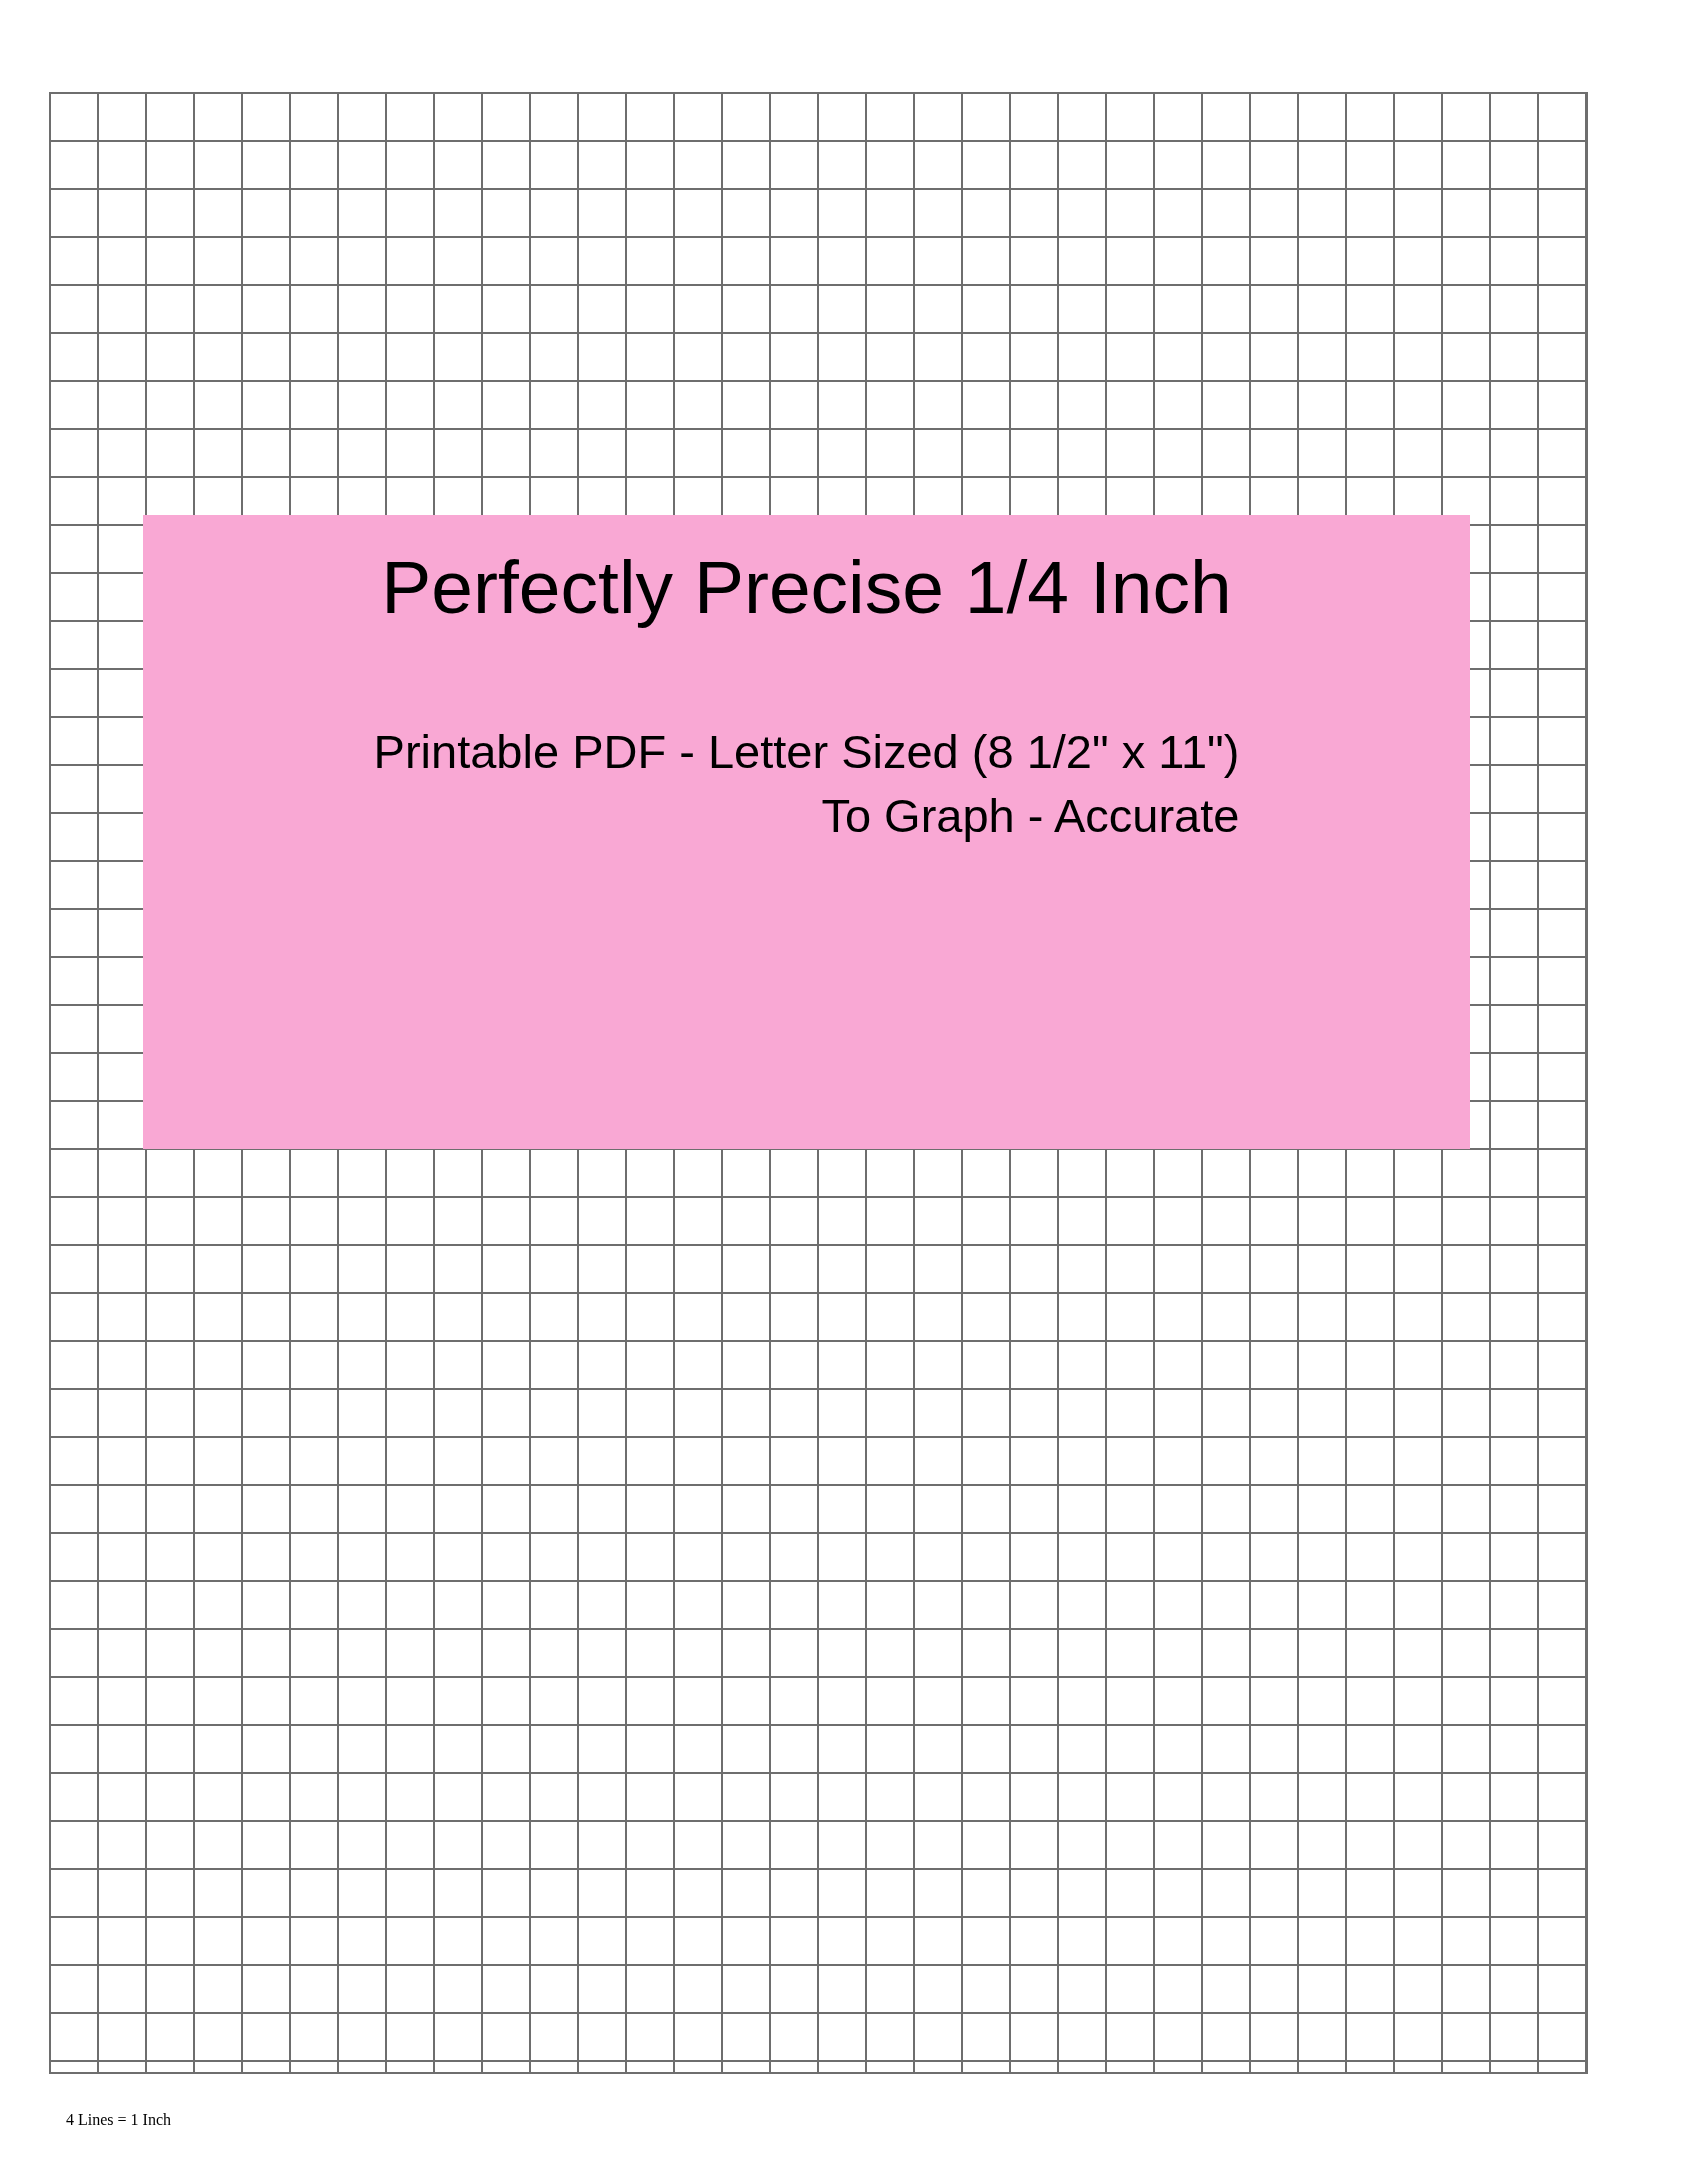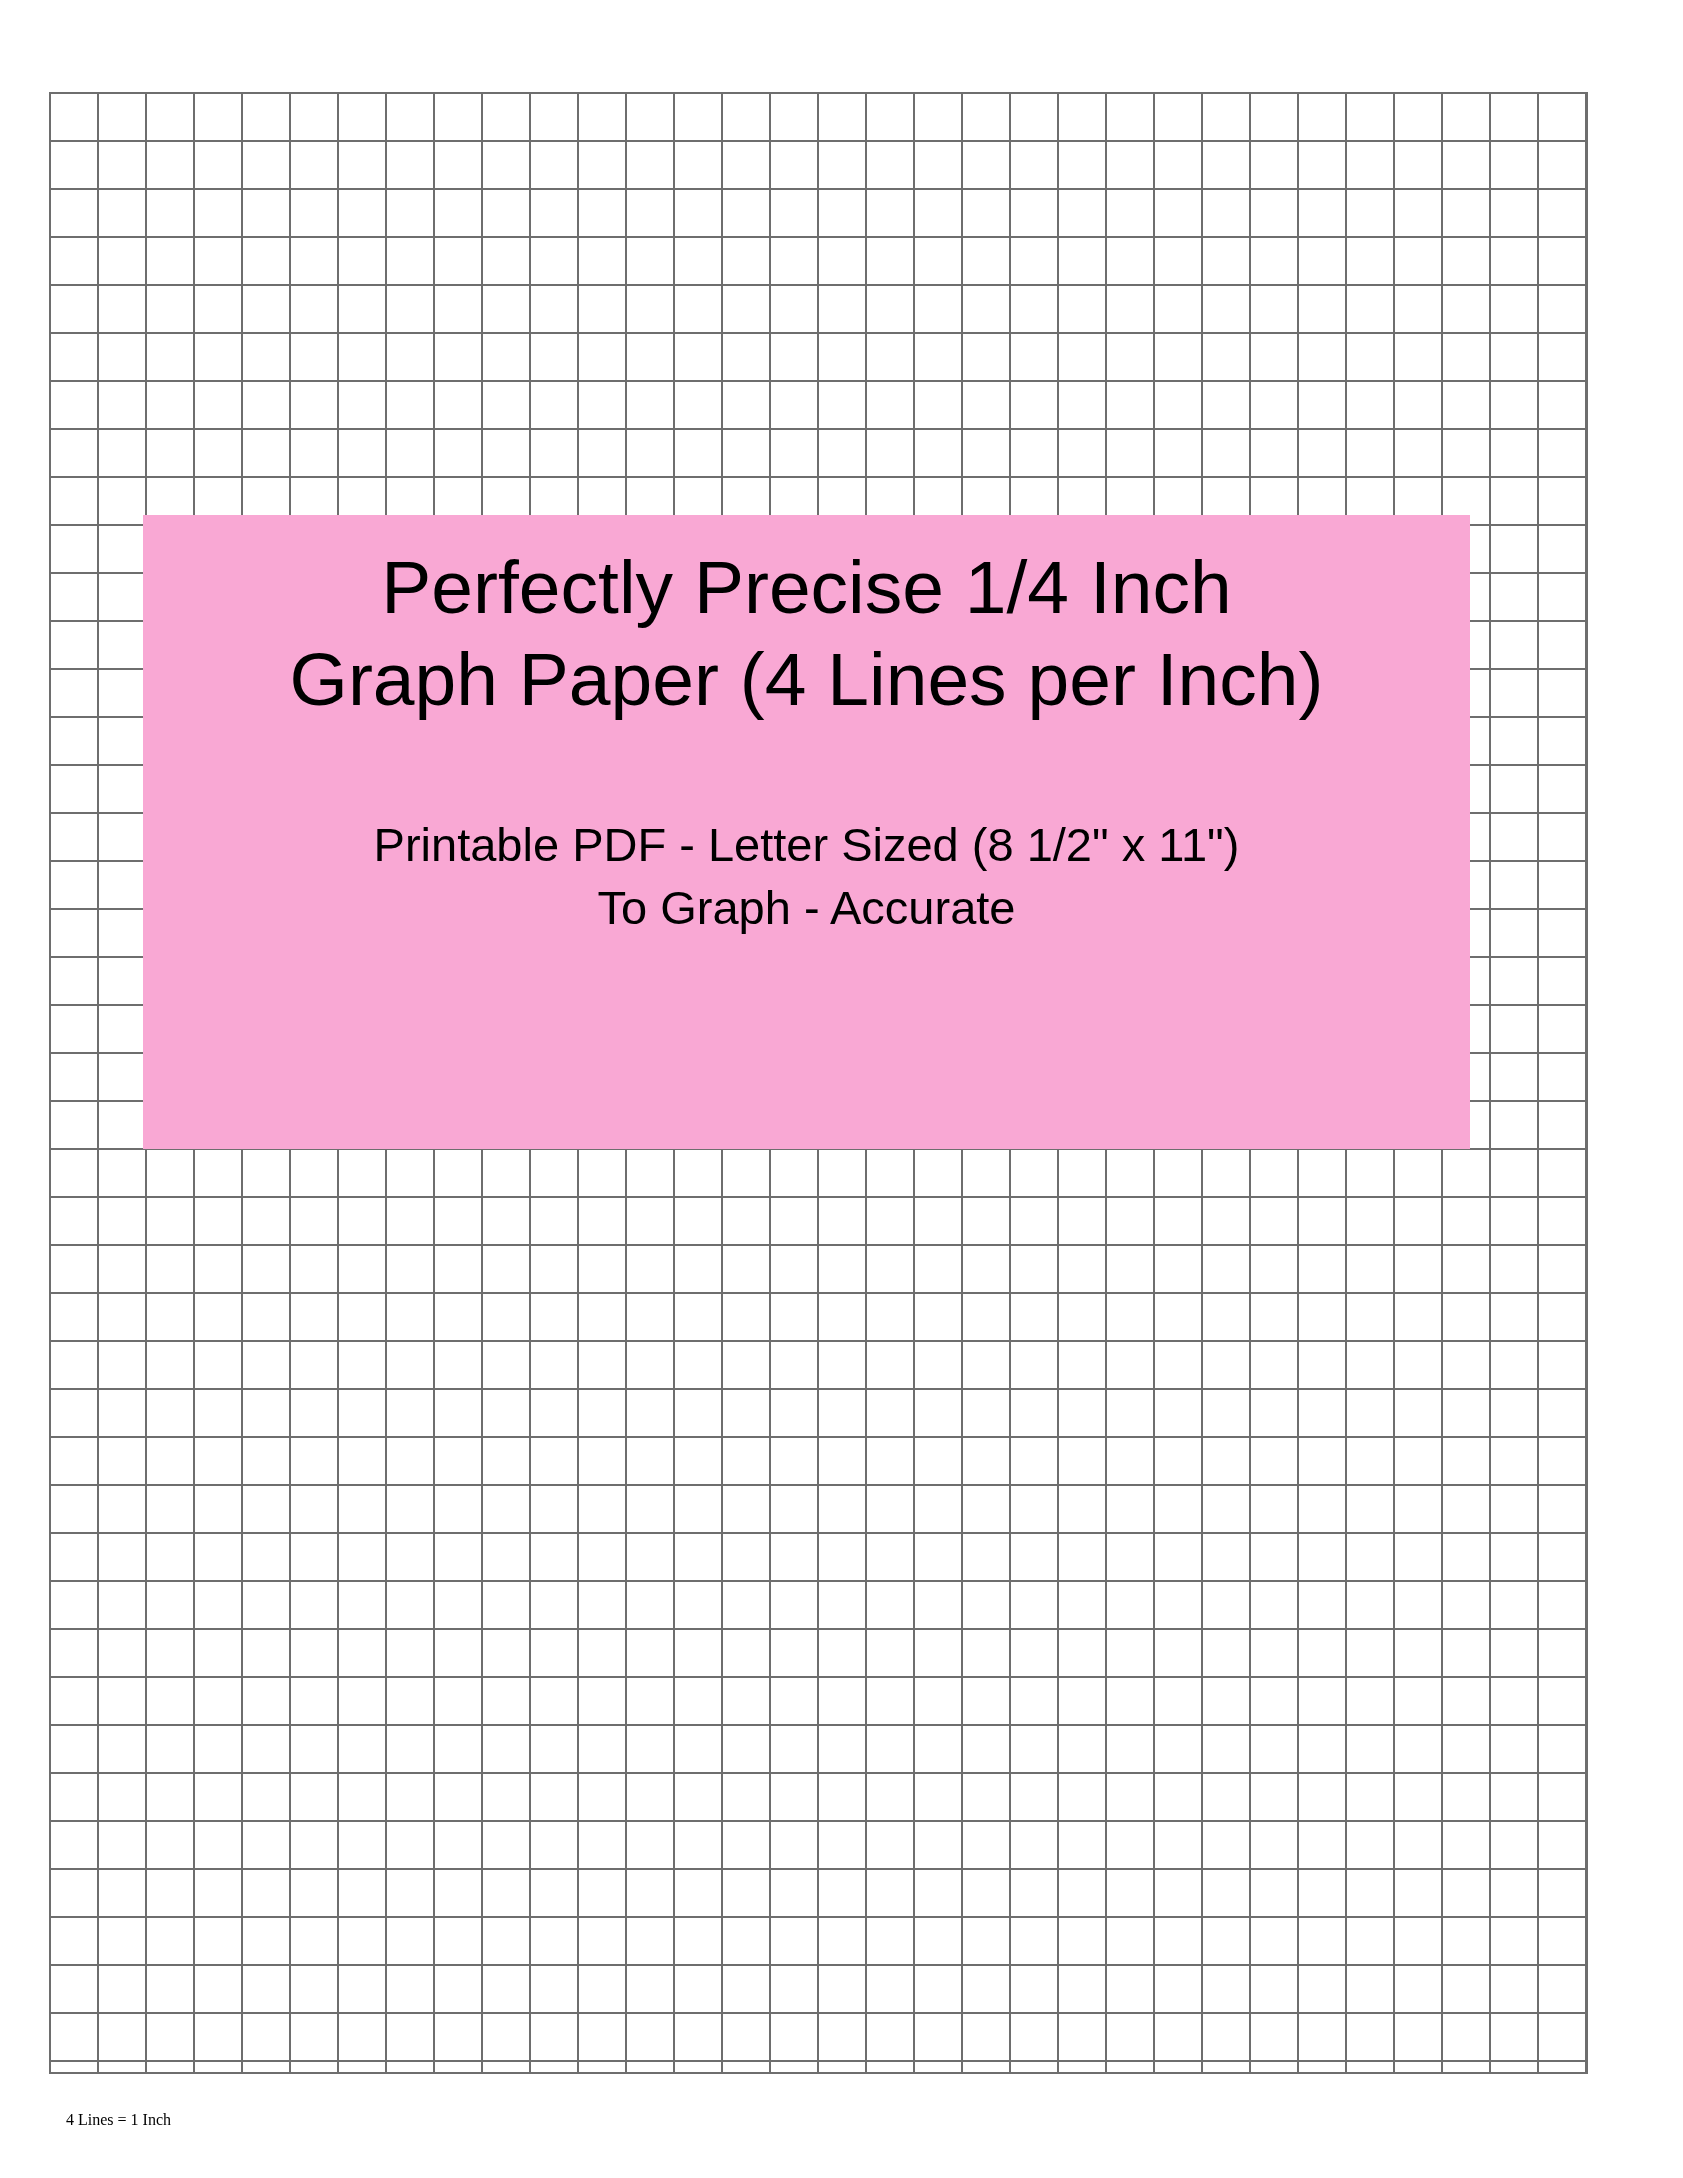--- a/index.html
+++ b/index.html
@@ -75,21 +75,21 @@
   .title-line {
     font-size: 75px;
     line-height: 1.23;
     color: #000000;
     font-weight: 400;
     white-space: nowrap;
     text-align: center;
   }
   #subtitle-block {
     margin-top: 87px;
-    text-align: center;
+    text-align: right;
   }
   .subtitle-line {
     font-size: 47px;
     line-height: 1.35;
     color: #000000;
     font-weight: 400;
     white-space: nowrap;
   }
 
   #footer-note {
@@ -105,21 +105,20 @@
 <body>
 
 <div id="page">
 
   <div id="grid-area"></div>
   <div id="grid-right-edge"></div>
   <div id="grid-bottom-edge"></div>
 
   <div id="title-panel">
     <div class="title-line">Perfectly Precise 1/4 Inch</div>
-    <div class="title-line">Graph Paper (4 Lines per Inch)</div>
     <div id="subtitle-block">
       <div class="subtitle-line">Printable PDF - Letter Sized (8 1/2" x 11")</div>
       <div class="subtitle-line">To Graph - Accurate</div>
     </div>
   </div>
 
   <div id="footer-note">4 Lines = 1 Inch</div>
 
 </div>
 

